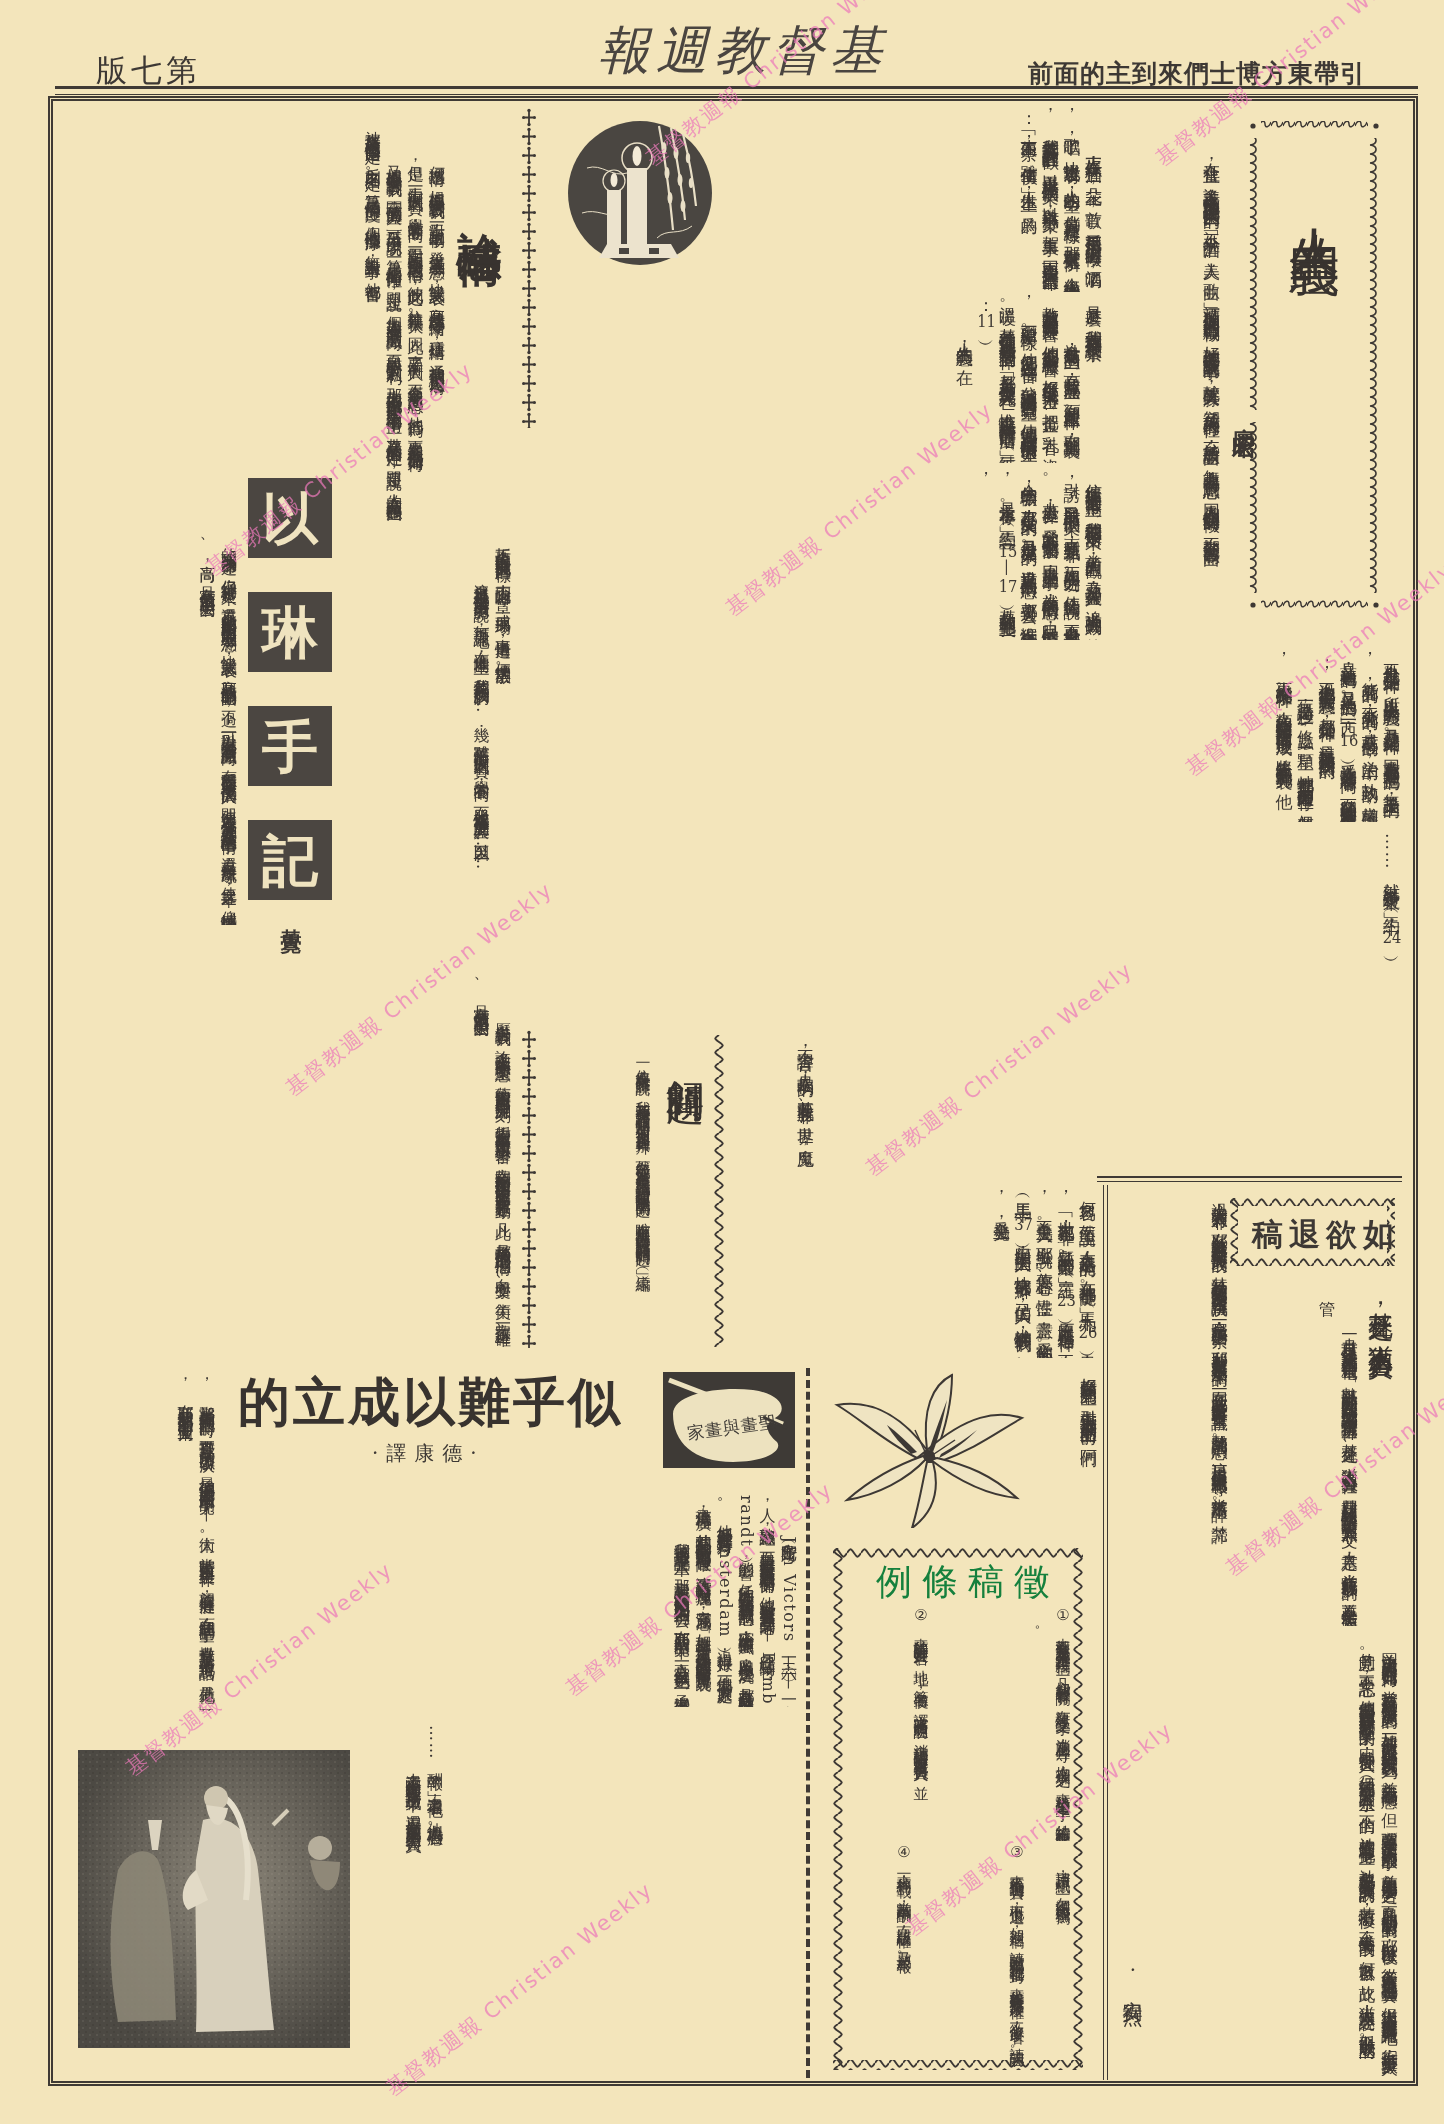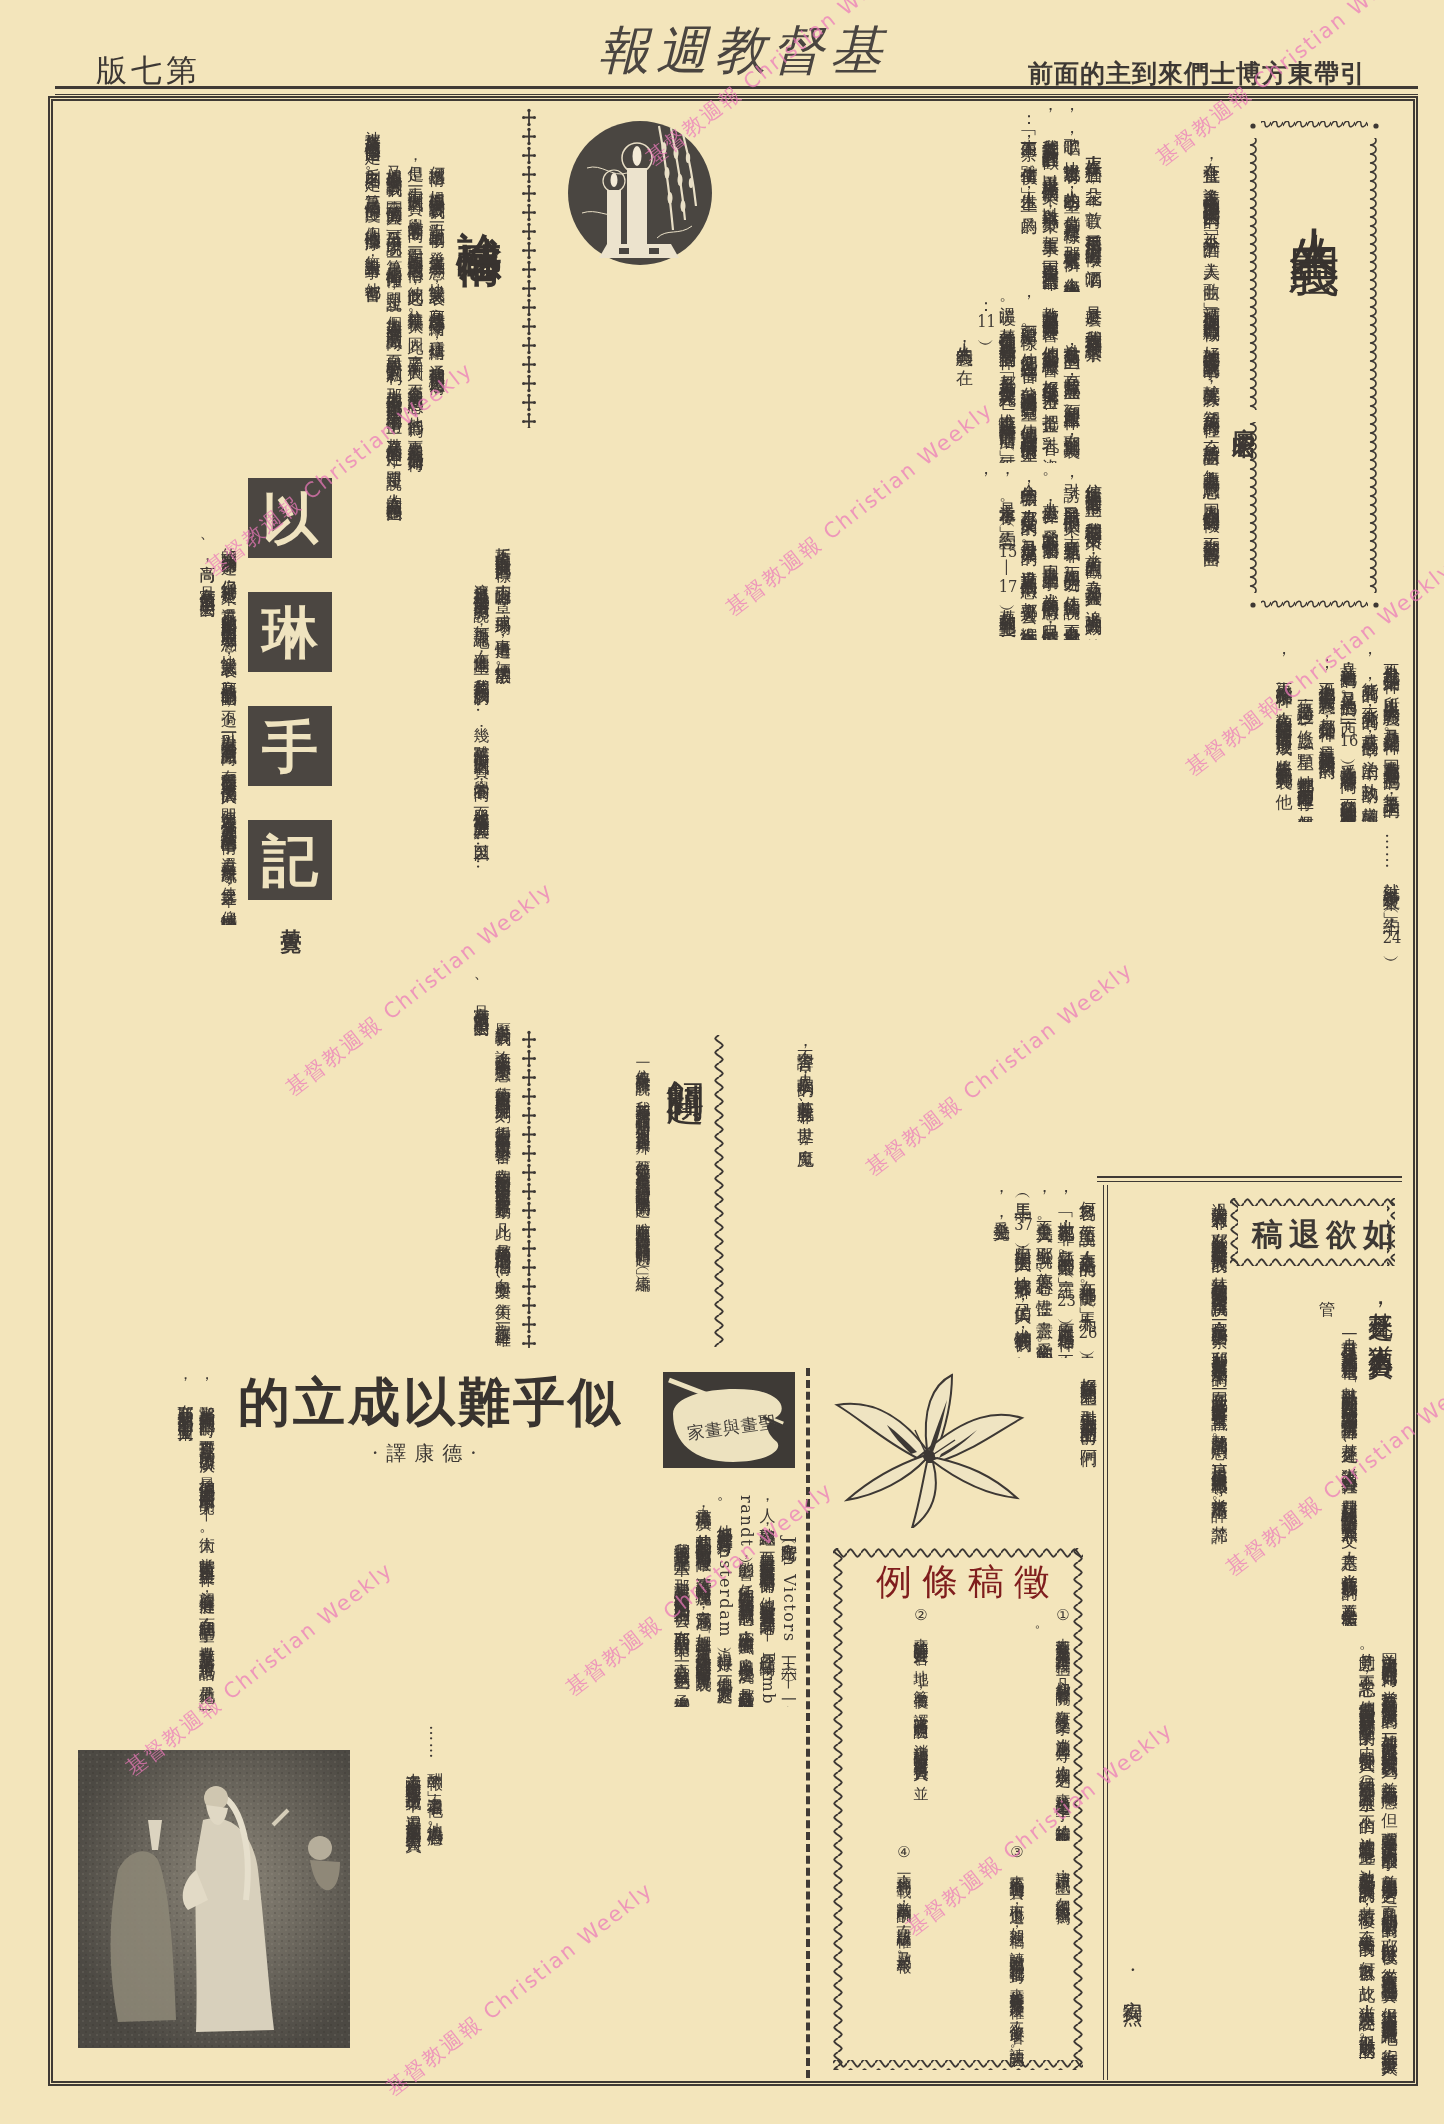--- a/index.html
+++ b/index.html
@@ -246,21 +246,21 @@
         <path d="M104 86 L128 70"></path>
     </g>
   </svg>
 
   <svg class="abs" style="left:833px;top:1548px;" width="250" height="522">
     <rect x="0" y="0" width="250" height="10" fill="url(#waveH)"></rect>
     <rect x="0" y="512" width="250" height="10" fill="url(#waveH)"></rect>
     <rect x="0" y="0" width="10" height="522" fill="url(#waveV)"></rect>
     <rect x="240" y="0" width="10" height="522" fill="url(#waveV)"></rect>
   </svg>
-  <div class="abs rtl" style="left:876px;top:1558px;font-size:36px;letter-spacing:10px;color:#7f1d1d;">徵稿條例</div>
+  <div class="abs rtl" style="left:876px;top:1558px;font-size:36px;letter-spacing:10px;color:#15803d;">徵稿條例</div>
   <div class="vt xs hang tcy" style="left:945px;top:1606px;width:128px;height:218px;line-height:21.3px;">
     <p><span>①</span><span>本報歡迎各基督教人士踴躍投稿，凡一切與基督教有關，有建設性之文字、消息及圖片等，均在徵求之列，來稿請勿超過二千字，特約稿不在此限。</span></p>
   </div>
   <div class="vt xs hang tcy" style="left:845px;top:1606px;width:86px;height:218px;line-height:21.3px;">
     <p><span>②</span><span>來稿請註明眞實姓名、地址、筆名聽便，譯文當將出處註明，消息稿請註明所發之機構及負責人，並</span></p>
   </div>
   <div class="vt xs hang noNum tcy" style="left:1030px;top:1843px;width:43px;height:218px;line-height:21.3px;">
     <p>請用原稿紙，勿一紙兩面或橫寫。</p>
   </div>
   <div class="vt xs hang tcy" style="left:920px;top:1843px;width:107px;height:218px;line-height:21.3px;">

